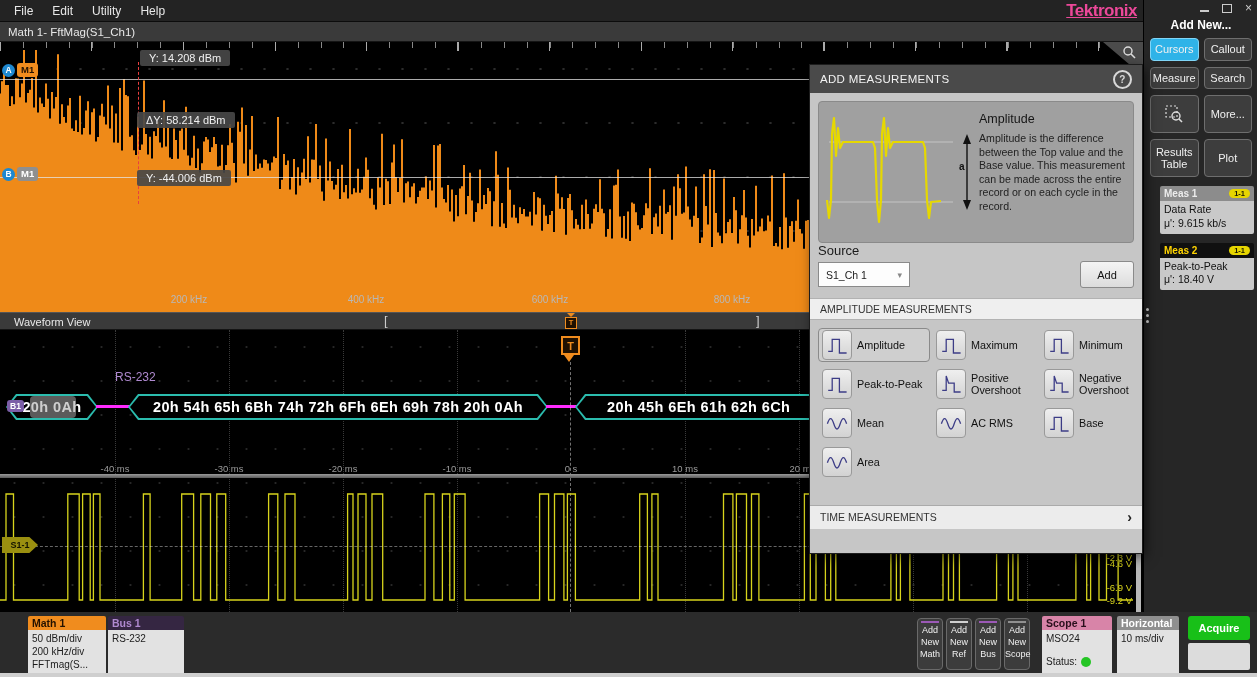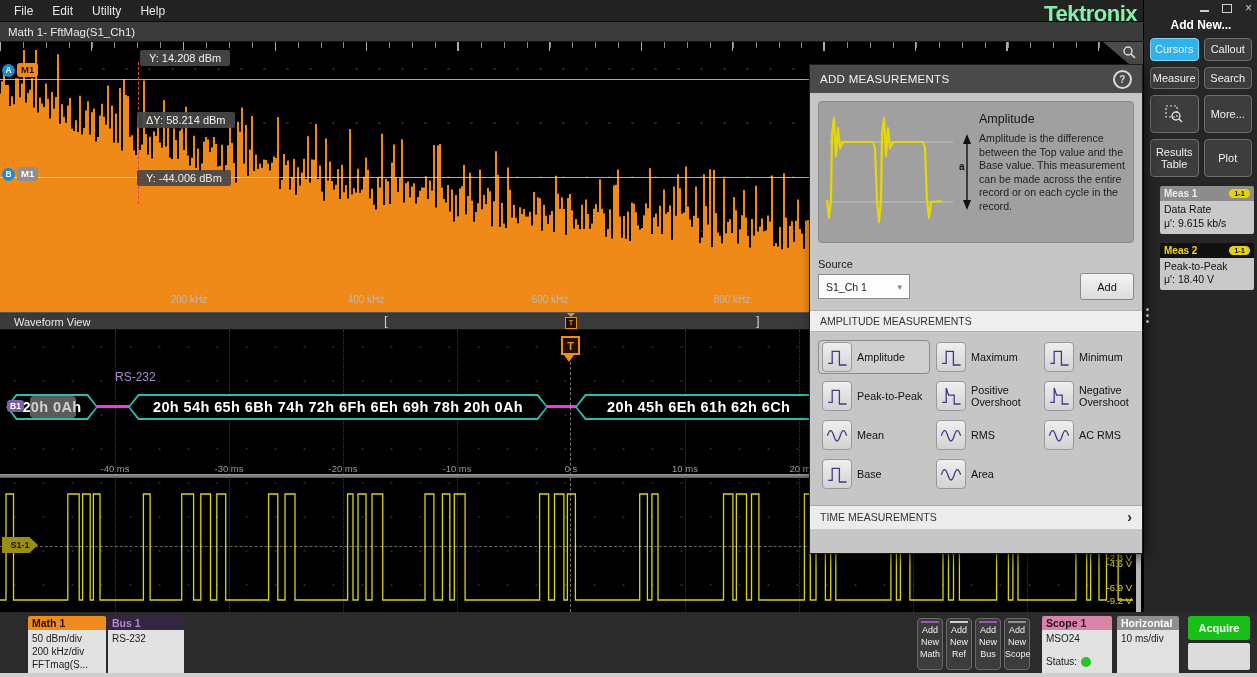--- a/index.html
+++ b/index.html
@@ -3,21 +3,21 @@
 <meta charset="utf-8">
 <style>
   html,body{margin:0;padding:0;background:#101010;}
   .screen{position:relative;width:1257px;height:677px;overflow:hidden;background:#1c1c1c;
           font-family:"Liberation Sans",sans-serif;-webkit-font-smoothing:antialiased;}
   
   .menubar{position:absolute;left:0;top:0;width:1143px;height:22px;background:#232323;
            display:flex;align-items:center;gap:19px;padding-left:14px;box-sizing:border-box;
            color:#e8e8e8;font-size:12px;border-bottom:1px solid #0c0c0c;}
   .menu-item{cursor:default;}
-  .logo{position:absolute;right:6px;top:1px;color:#86efac;font-weight:bold;font-size:22px;letter-spacing:-.5px;}
+  .logo{position:absolute;right:6px;top:1px;color:#ec4899;font-weight:bold;font-size:17px;letter-spacing:-.5px;text-decoration:underline;}
   
   .fft-titlebar{position:absolute;left:0;top:22px;width:1143px;height:20px;background:#3a3a3a;
                 color:#e8e8e8;font-size:11.5px;line-height:20px;padding-left:8px;box-sizing:border-box;
                 border-bottom:1px solid #141414;}
   .fft-close{position:absolute;right:16px;top:22px;color:#cfcfcf;font-size:13px;line-height:20px;z-index:6;}
   .fft-grat{position:absolute;left:0;top:42px;width:1143px;height:270px;background:#000;
             background-image:radial-gradient(circle,#2c2c2c 1px,transparent 1.3px);
             background-size:23px 54px;overflow:hidden;}
   .tickrow{position:absolute;left:0;top:0;width:100%;height:6px;
            background-image:repeating-linear-gradient(90deg,#888 0 1px,transparent 1px 22.9px);}
@@ -123,21 +123,21 @@
   .dlg-help{margin-left:auto;width:15px;height:15px;border:2px solid #d8d8d8;border-radius:50%;
             color:#d8d8d8;font-size:10px;font-weight:bold;display:flex;align-items:center;justify-content:center;}
   .dlg-body{flex:1;background:#c6c6c6;display:flex;flex-direction:column;padding:8px;overflow:hidden;}
   .preview{height:142px;background:#a0a0a0;border:1px solid #8a8a8a;border-radius:4px;display:flex;
            padding:2px;flex:none;box-sizing:border-box;}
   .arrow-col{width:16px;position:relative;flex:none;}
   .arrow-a{position:absolute;left:0px;top:57px;color:#111;font-size:10px;font-weight:bold;}
   .preview-text{flex:1;padding:8px 2px 0 4px;}
   .pt-title{font-size:12.5px;color:#151515;margin-bottom:6px;}
   .pt-desc{font-size:10.6px;color:#222;line-height:1.28;}
-  .src-label{margin-top:15px;font-size:11px;color:#1a1a1a;flex:none;}
+  .src-label{margin-top:0;font-size:13px;color:#1a1a1a;flex:none;}
   .src-row{display:flex;margin-top:3px;align-items:center;flex:none;}
   .dropdown{width:92px;height:25px;background:#fdfdfd;border:1px solid #8a8a8a;display:flex;
             align-items:center;padding:0 7px;font-size:10.5px;color:#222;box-sizing:border-box;}
   .dd-caret{margin-left:auto;color:#888;font-size:9px;}
   .add-btn{margin-left:auto;width:52px;height:25px;background:linear-gradient(#f4f4f4,#dcdcdc);
            border:1px solid #8a8a8a;border-radius:3px;font-size:11px;color:#111;display:flex;
            align-items:center;justify-content:center;}
   .section-strip{margin:10px -8px 0;background:#efefef;border-top:1px solid #b2b2b2;border-bottom:1px solid #b2b2b2;
                  padding:4px 10px;font-size:10.5px;color:#333;flex:none;}
   .meas-grid{display:grid;grid-template-columns:112px 106px 1fr;margin-top:8px;row-gap:5px;column-gap:2px;flex:none;}
@@ -351,28 +351,20 @@
               </svg>
             </span>
           <span class="mlabel">Mean</span>
           </div>
         <div class="mcell">
           <span class="micon">
               <svg width="24" height="24" viewBox="0 0 30 30">
                 <path stroke="#3c3c86" stroke-width="1.6" fill="none" d="M3,16 Q7,3 11,16 Q15,29 19,16 Q23,3 27,16"></path>
               </svg>
             </span>
-          <span class="mlabel">RMS</span>
-          </div>
-        <div class="mcell">
-          <span class="micon">
-              <svg width="24" height="24" viewBox="0 0 30 30">
-                <path stroke="#3c3c86" stroke-width="1.6" fill="none" d="M3,16 Q7,3 11,16 Q15,29 19,16 Q23,3 27,16"></path>
-              </svg>
-            </span>
           <span class="mlabel">AC RMS</span>
           </div>
         <div class="mcell">
           <span class="micon">
               <svg width="24" height="24" viewBox="0 0 30 30">
                 <path stroke="#3c3c86" stroke-width="1.6" fill="none" d="M4,23 L9,23 L9,8 L18,8 L18,25 L27,25"></path>
               </svg>
             </span>
           <span class="mlabel">Base</span>
           </div>

